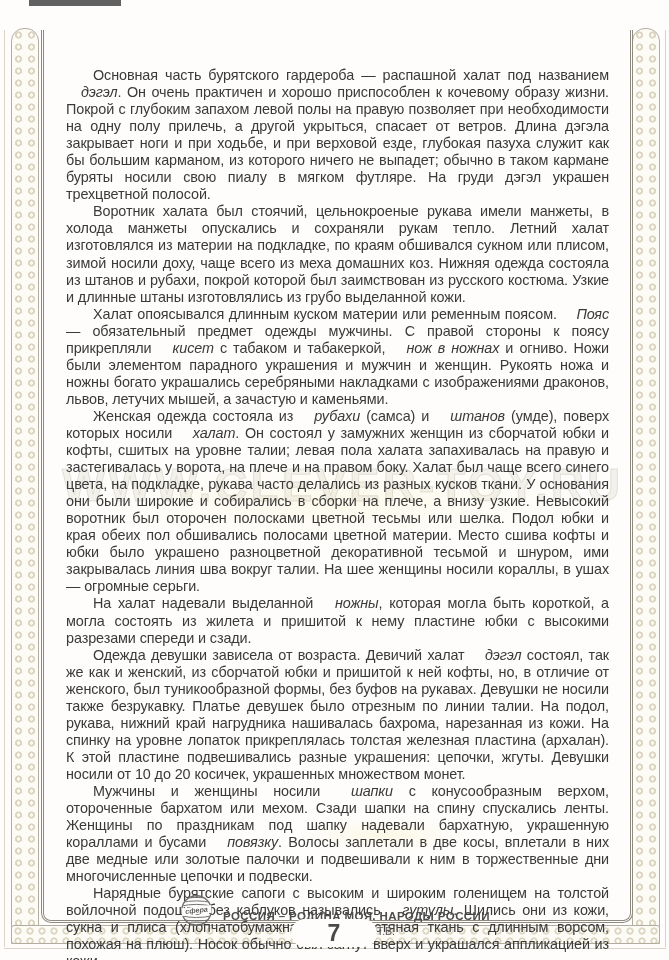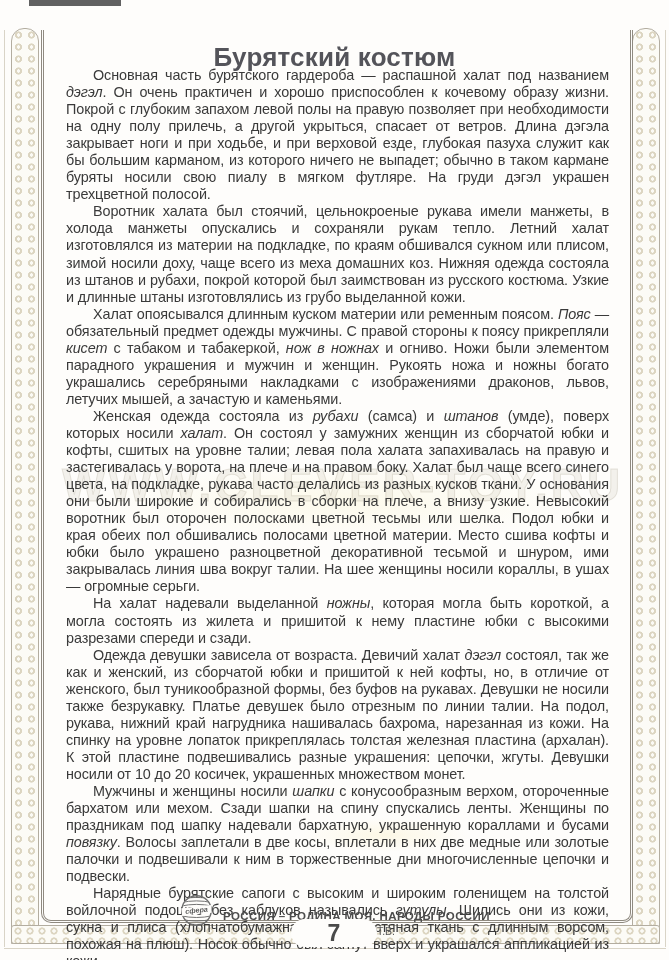--- a/index.html
+++ b/index.html
@@ -48,21 +48,21 @@
     font-size:26px; font-weight:bold; color:#54545a; letter-spacing:.2px;
   }
 
   
   .body-text {
     position:absolute; top:67px; left:66px; width:543px;
     font-size:14.4px; line-height:17.05px; color:#3a3a3a;
     text-align:justify; letter-spacing:-0.1px;
   }
   .body-text p { margin:0; text-indent:27px; }
-  .body-text i { font-style:italic; }
+  .body-text i { font-style:italic;margin-left:15px; }
 
   
   .tint { position:absolute; pointer-events:none; }
   .tint-1 { left:90px; top:462px; width:500px; height:80px;
     background:radial-gradient(ellipse at center, rgba(249,242,196,.30), rgba(249,242,196,0) 70%); }
   .tint-2 { left:300px; top:818px; width:170px; height:34px;
     background:radial-gradient(ellipse at center, rgba(249,238,190,.35), rgba(249,238,190,0) 70%); }
 
   
   .watermark {
@@ -105,21 +105,20 @@
   <div class="lace lace-right"></div>
   <div class="lace lace-bottom"></div>
 
   <div class="inner-frame"></div>
 
   <div class="tint tint-1"></div>
   <div class="tint tint-2"></div>
 
   <div class="watermark">WWW.CLEVER-TOY.RU</div>
 
-  <h1 class="title">Бурятский костюм</h1>
 
   <div class="body-text">
       <p><span>Основная часть бурятского гардероба — распашной халат под названием </span><i>дэгэл</i><span>. Он очень практичен и хорошо приспособлен к кочевому образу жизни. Покрой с глубоким запахом левой полы на правую позволяет при необходимости на одну полу прилечь, а другой укрыться, спасает от ветров. Длина дэгэла закрывает ноги и при ходьбе, и при верховой езде, глубокая пазуха служит как бы большим карманом, из которого ничего не выпадет; обычно в таком кармане буряты носили свою пиалу в мягком футляре. На груди дэгэл украшен трехцветной полосой.</span></p>
       <p><span>Воротник халата был стоячий, цельнокроеные рукава имели манжеты, в холода манжеты опускались и сохраняли рукам тепло. Летний халат изготовлялся из материи на подкладке, по краям обшивался сукном или плисом, зимой носили доху, чаще всего из меха домашних коз. Нижняя одежда состояла из штанов и рубахи, покрой которой был заимствован из русского костюма. Узкие и длинные штаны изготовлялись из грубо выделанной кожи.</span></p>
       <p><span>Халат опоясывался длинным куском материи или ременным поясом. </span><i>Пояс</i><span> — обязательный предмет одежды мужчины. С правой стороны к поясу прикрепляли </span><i>кисет</i><span> с табаком и табакеркой, </span><i>нож в ножнах</i><span> и огниво. Ножи были элементом парадного украшения и мужчин и женщин. Рукоять ножа и ножны богато украшались серебряными накладками с изображениями драконов, львов, летучих мышей, а зачастую и каменьями.</span></p>
       <p><span>Женская одежда состояла из </span><i>рубахи</i><span> (самса) и </span><i>штанов</i><span> (умде), поверх которых носили </span><i>халат</i><span>. Он состоял у замужних женщин из сборчатой юбки и кофты, сшитых на уровне талии; левая пола халата запахивалась на правую и застегивалась у ворота, на плече и на правом боку. Халат был чаще всего синего цвета, на подкладке, рукава часто делались из разных кусков ткани. У основания они были широкие и собирались в сборки на плече, а внизу узкие. Невысокий воротник был оторочен полосками цветной тесьмы или шелка. Подол юбки и края обеих пол обшивались полосами цветной материи. Место сшива кофты и юбки было украшено разноцветной декоративной тесьмой и шнуром, ими закрывалась линия шва вокруг талии. На шее женщины носили кораллы, в ушах — огромные серьги.</span></p>
       <p><span>На халат надевали выделанной </span><i>ножны</i><span>, которая могла быть короткой, а могла состоять из жилета и пришитой к нему пластине юбки с высокими разрезами спереди и сзади.</span></p>
       <p><span>Одежда девушки зависела от возраста. Девичий халат </span><i>дэгэл</i><span> состоял, так же как и женский, из сборчатой юбки и пришитой к ней кофты, но, в отличие от женского, был туникообразной формы, без буфов на рукавах. Девушки не носили также безрукавку. Платье девушек было отрезным по линии талии. На подол, рукава, нижний край нагрудника нашивалась бахрома, нарезанная из кожи. На спинку на уровне лопаток прикреплялась толстая железная пластина (архалан). К этой пластине подвешивались разные украшения: цепочки, жгуты. Девушки носили от 10 до 20 косичек, украшенных множеством монет.</span></p>
       <p><span>Мужчины и женщины носили </span><i>шапки</i><span> с конусообразным верхом, отороченные бархатом или мехом. Сзади шапки на спину спускались ленты. Женщины по праздникам под шапку надевали бархатную, украшенную кораллами и бусами </span><i>повязку</i><span>. Волосы заплетали в две косы, вплетали в них две медные или золотые палочки и подвешивали к ним в торжественные дни многочисленные цепочки и подвески.</span></p>
       <p><span>Нарядные бурятские сапоги с высоким и широким голенищем на толстой войлочной подошве без каблуков назывались </span><i>гутулы</i><span>. Шились они из кожи, сукна и плиса (хлопчатобумажная или шерстяная ткань с длинным ворсом, похожая на плюш). Носок обычно был загнут вверх и украшался аппликацией из кожи.</span></p>

